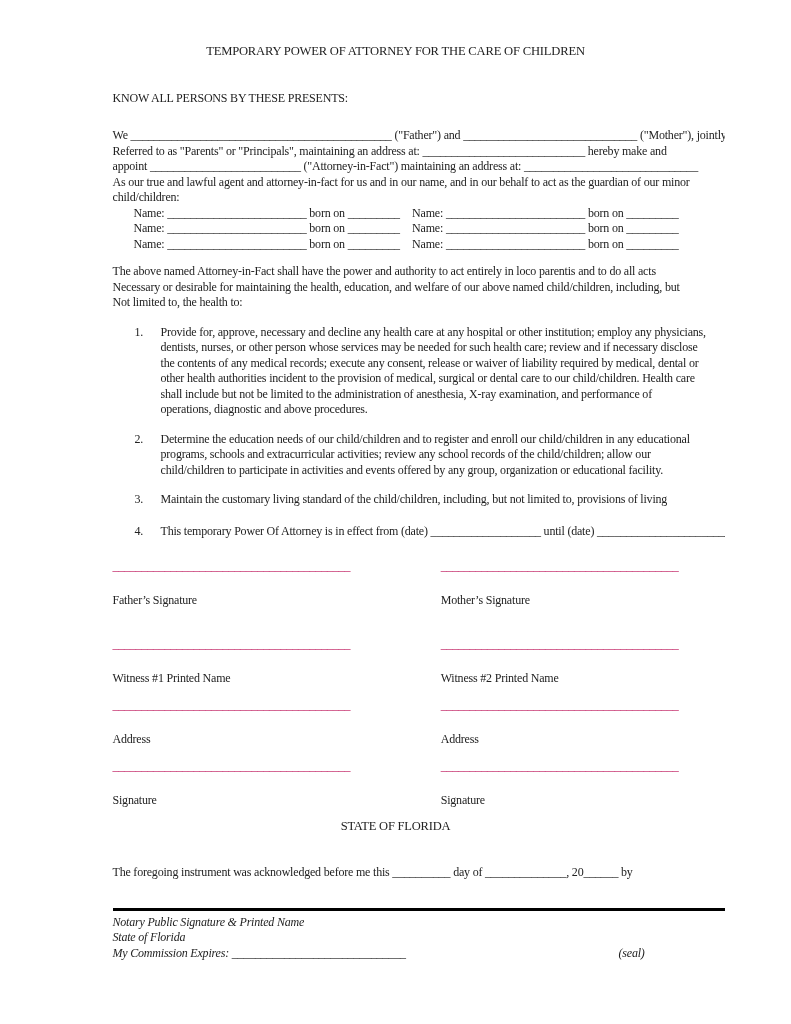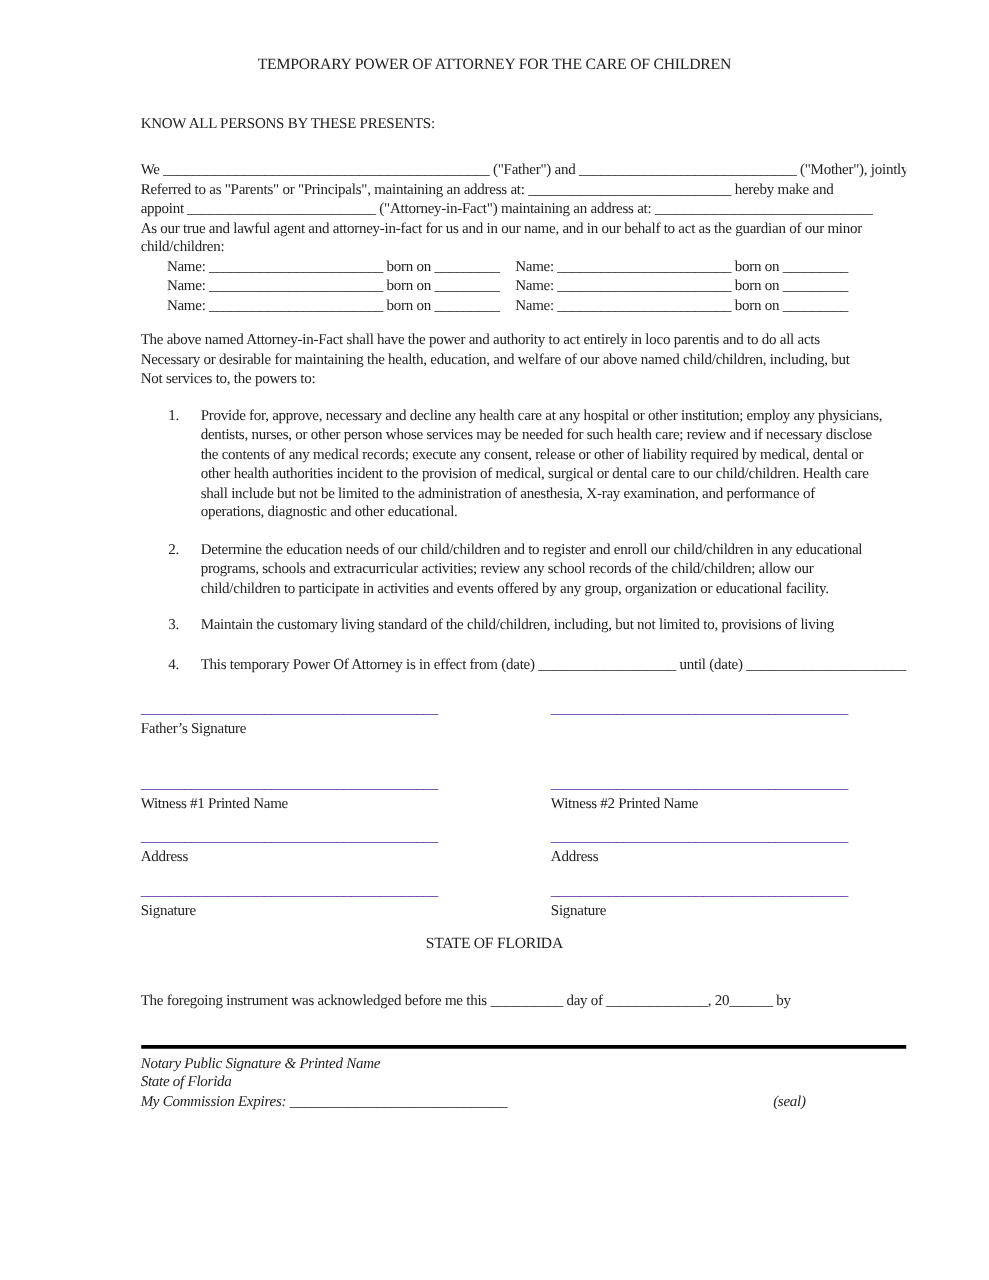--- a/index.html
+++ b/index.html
@@ -34,22 +34,22 @@
   .power-item.last { margin-top: 16px; }
   .power-num { width: 26px; margin-left: 22px; flex: none; }
   .power-lines div { white-space: nowrap; }
   .sig-row { display: flex; }
   .sig-row.r1 { margin-top: 20px; }
   .sig-row.r2 { margin-top: 29px; }
   .sig-row.r3 { margin-top: 12px; }
   .sig-row.r4 { margin-top: 12px; }
   .sig-cell { width: 465px; }
   .sig-cell.right { width: auto; }
-  .sig-blank { white-space: nowrap; color: #4c1d95; }
-  .sig-label { margin-top: 0; white-space: nowrap; }
+  .sig-blank { white-space: nowrap; color: #be185d; }
+  .sig-label { margin-top: 18px; white-space: nowrap; }
   .state-heading { margin-top: 11px; text-align: center; font-size: 12.5px; white-space: nowrap; }
   .ack-line { margin-top: 30px; white-space: nowrap; }
   .notary-rule { margin-top: 28px; height: 2.5px; background: #000000; width: 699px; }
   .notary-block { margin-top: 4px; font-style: italic; }
   .notary-block div { white-space: nowrap; }
   .commission-row { position: relative; }
   .seal-note { position: absolute; left: 506px; top: 0; }
 </style>
 </head>
 <body>
@@ -79,33 +79,33 @@
     </div>
     <div class="name-row">
       <div class="name-cell-left">Name: ________________________ born on _________</div>
       <div>Name: ________________________ born on _________</div>
     </div>
   </div>
 
   <div class="preamble">
     <div>The above named Attorney-in-Fact shall have the power and authority to act entirely in loco parentis and to do all acts</div>
     <div>Necessary or desirable for maintaining the health, education, and welfare of our above named child/children, including, but</div>
-    <div>Not services to, the powers to:</div>
+    <div>Not limited to, the health to:</div>
   </div>
 
   <div>
     <div class="power-item">
       <div class="power-num">1.</div>
       <div class="power-lines">
         <div>Provide for, approve, necessary and decline any health care at any hospital or other institution; employ any physicians,</div>
         <div>dentists, nurses, or other person whose services may be needed for such health care; review and if necessary disclose</div>
-        <div>the contents of any medical records; execute any consent, release or other of liability required by medical, dental or</div>
+        <div>the contents of any medical records; execute any consent, release or waiver of liability required by medical, dental or</div>
         <div>other health authorities incident to the provision of medical, surgical or dental care to our child/children. Health care</div>
         <div>shall include but not be limited to the administration of anesthesia, X-ray examination, and performance of</div>
-        <div>operations, diagnostic and other educational.</div>
+        <div>operations, diagnostic and above procedures.</div>
       </div>
     </div>
     <div class="power-item">
       <div class="power-num">2.</div>
       <div class="power-lines">
         <div>Determine the education needs of our child/children and to register and enroll our child/children in any educational</div>
         <div>programs, schools and extracurricular activities; review any school records of the child/children; allow our</div>
         <div>child/children to participate in activities and events offered by any group, organization or educational facility.</div>
       </div>
     </div>
@@ -124,20 +124,21 @@
   </div>
 
   <div>
     <div class="sig-row r1">
       <div class="sig-cell">
         <div class="sig-blank">_________________________________________</div>
         <div class="sig-label">Father’s Signature</div>
       </div>
       <div class="sig-cell right">
         <div class="sig-blank">_________________________________________</div>
+        <div class="sig-label">Mother’s Signature</div>
       </div>
     </div>
     <div class="sig-row r2">
       <div class="sig-cell">
         <div class="sig-blank">_________________________________________</div>
         <div class="sig-label">Witness #1 Printed Name</div>
       </div>
       <div class="sig-cell right">
         <div class="sig-blank">_________________________________________</div>
         <div class="sig-label">Witness #2 Printed Name</div>

